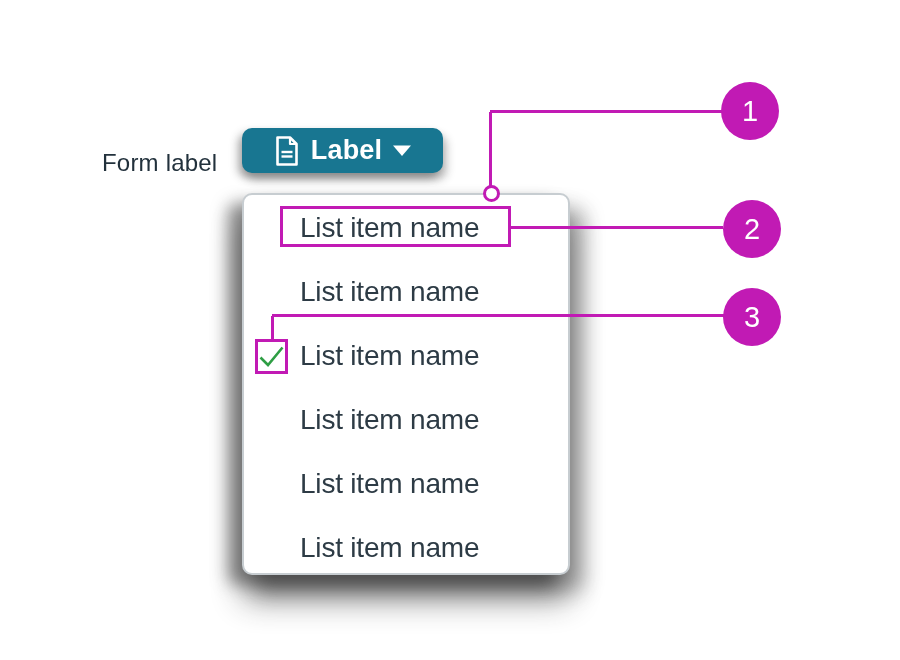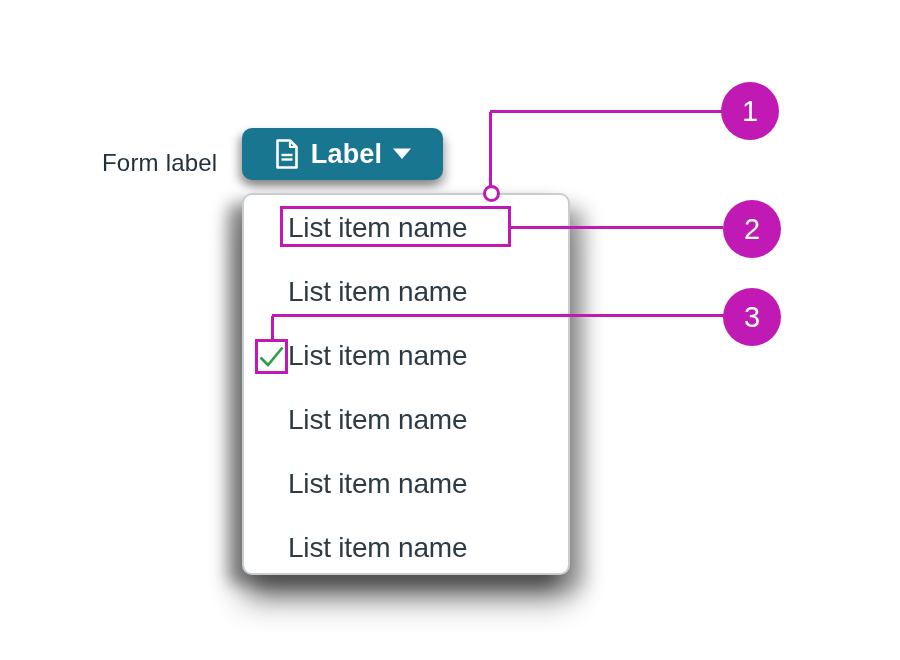--- a/index.html
+++ b/index.html
@@ -7,36 +7,36 @@
     position:relative;width:900px;height:660px;background:#ffffff;overflow:hidden;
     font-family:"Liberation Sans",sans-serif;
   }
   
   .form-label{
     position:absolute;left:102px;top:149px;font-size:24px;color:#22313c;
     letter-spacing:.2px;
   }
   
   .dd-button{
-    position:absolute;left:242px;top:128px;width:201px;height:52px;
+    position:absolute;left:242px;top:128px;width:201px;height:45px;
     background:#187691;border:none;border-radius:10px;cursor:pointer;
     display:flex;align-items:center;justify-content:center;gap:11px;
     box-shadow:-4px 5px 8px rgba(40,40,40,.38),4px 7px 9px rgba(40,40,40,.28);
   }
   .dd-button .btn-label{color:#ffffff;font-weight:bold;font-size:27px;letter-spacing:.2px;}
   .icon-wrap{display:flex;align-items:center;}
   
   .menu-panel{
     position:absolute;left:242px;top:193px;width:328px;height:382px;
     background:#ffffff;border:2px solid #C7CDD1;border-radius:10px;box-sizing:border-box;
     box-shadow:-14px 10px 16px rgba(40,40,40,.5),14px 16px 20px rgba(40,40,40,.36),0 26px 30px rgba(40,40,40,.48);
   }
   .menu-list{position:absolute;left:0;top:1px;right:0;list-style:none;margin:0;padding:0;}
   .menu-item{
-    height:64px;display:flex;align-items:center;padding-left:44px;position:relative;
+    height:64px;display:flex;align-items:center;padding-left:56px;position:relative;
     font-size:28px;color:#2D3B45;letter-spacing:-.2px;cursor:pointer;
   }
   .menu-item .check-wrap{position:absolute;left:14px;top:21px;display:flex;}
   
   .overlay{position:absolute;inset:0;pointer-events:none;}
   .ann{position:absolute;}
   .ann-line{background:#C11AB4;}
   .ann-box{border:3px solid #C11AB4;box-sizing:border-box;background:transparent;}
   .ann-ring{
     width:17px;height:17px;border:3px solid #C11AB4;border-radius:50%;

